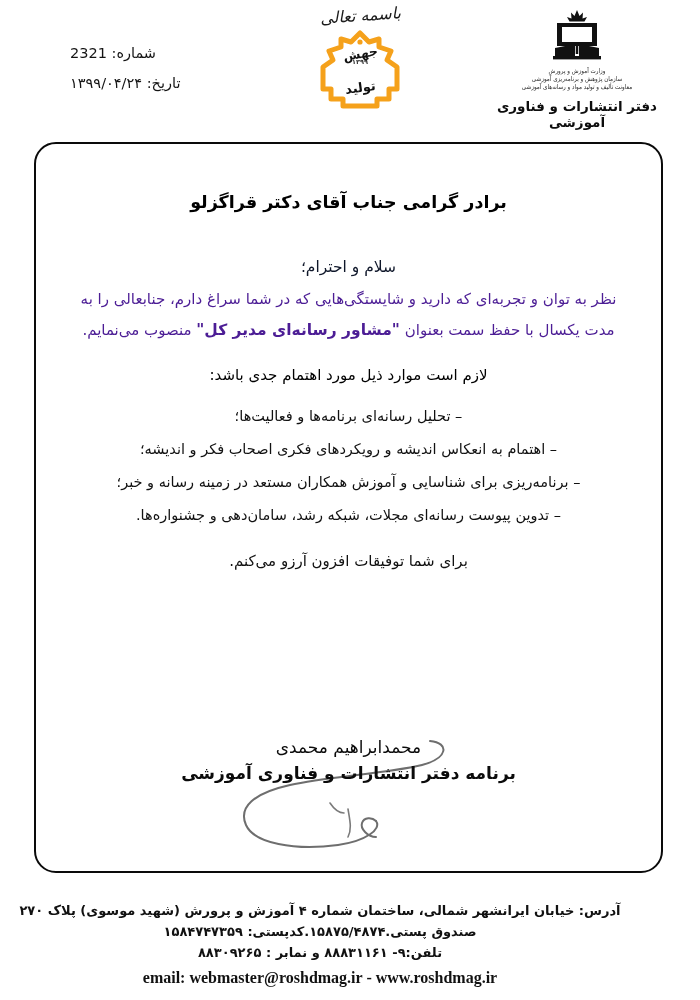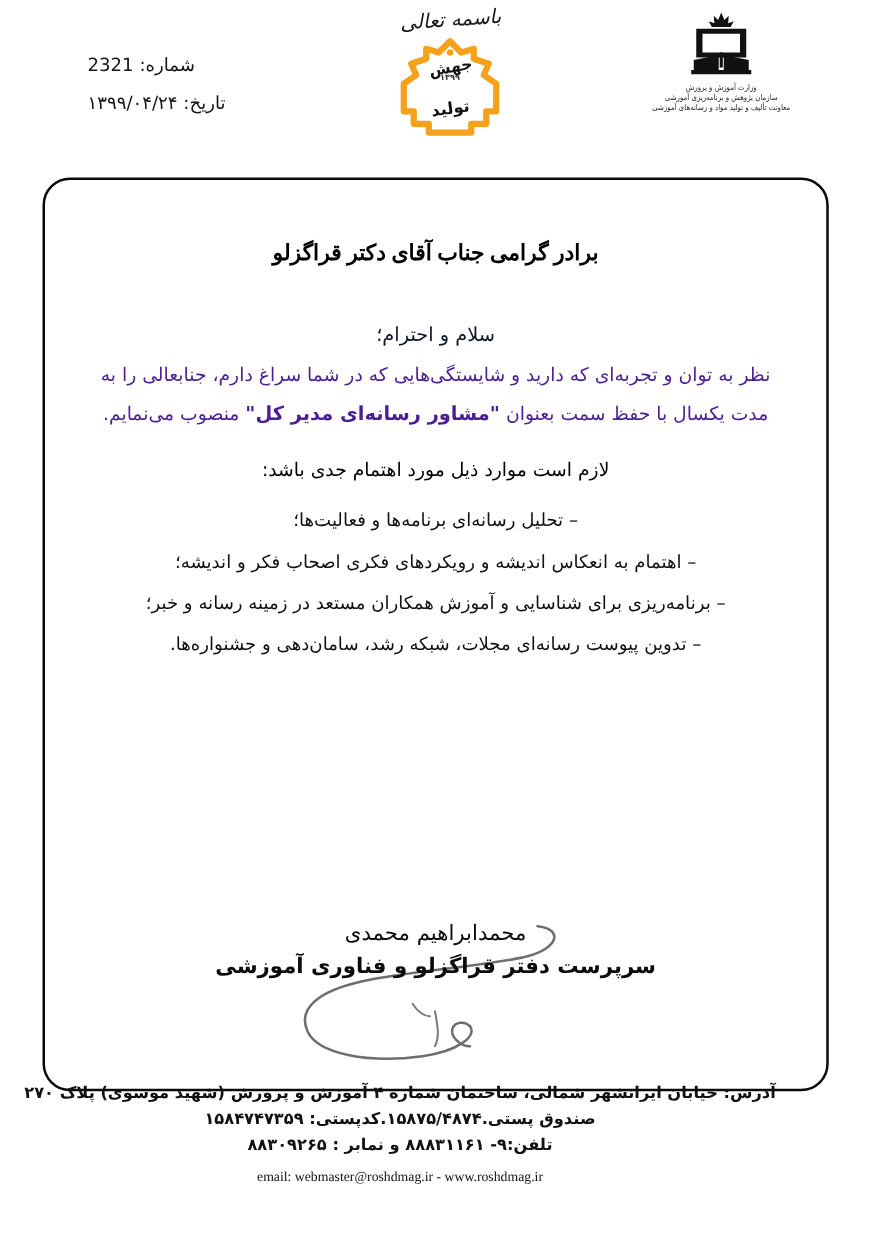--- a/index.html
+++ b/index.html
@@ -150,21 +150,20 @@
     box-sizing: border-box;
   }
 
   .addressee {
     font-size: 17.5px;
     font-weight: bold;
     text-align: center;
     color: #000;
     margin: 14px 0 0 0;
     letter-spacing: .2px;
-    font-family: Liberation Serif, serif;
   }
 
   .greeting {
     font-size: 15.5px;
     text-align: center;
     margin: 46px 0 0 0;
     color: #0f172a;
   }
 
   .para {
@@ -243,35 +242,35 @@
     color: #0b0b0b;
     margin-top: 6px;
     letter-spacing: .2px;
     z-index: 2;
   }
 
   
   .footer {
     position: absolute;
     left: 0;
-    top: 864px;
+    top: 900px;
     width: 640px;
     text-align: center;
   }
   .footer-line {
     font-size: 13px;
     font-weight: bold;
     line-height: 21px;
     color: #111;
     white-space: nowrap;
   }
   .footer-contact {
     direction: ltr;
-    font-size: 11px;
-    font-weight: normal;
+    font-size: 16px;
+    font-weight: bold;
     line-height: 24px;
     color: #111;
     margin-top: 3px;
     font-family: "Liberation Serif", "DejaVu Serif", serif;
   }
 </style>
 </head>
 <body>
 
 <div class="header">
@@ -306,20 +305,21 @@
         <path d="M9 40 L29 36 L29 48 L9 50 Z" fill="#111"></path>
         <path d="M53 40 L33 36 L33 48 L53 50 Z" fill="#111"></path>
         <rect x="7" y="48" width="48" height="3.4" fill="#111"></rect>
       </svg>
     </div>
     <div class="ministry-lines">
       <div class="ministry-line">وزارت آموزش و پرورش</div>
       <div class="ministry-line">سازمان پژوهش و برنامه‌ریزی آموزشی</div>
       <div class="ministry-line">معاونت تألیف و تولید مواد و رسانه‌های آموزشی</div>
     </div>
+    <div class="ministry-title">دفتر انتشارات و فناوری آموزشی</div>
   </div>
 </div>
 
 <div class="letter-box">
   <div class="body-inner">
 
     <div class="addressee">برادر گرامی جناب آقای دکتر قراگزلو</div>
 
     <div class="greeting">سلام و احترام؛</div>
 
@@ -332,31 +332,32 @@
 
     <div class="lead-in">لازم است موارد ذیل مورد اهتمام جدی باشد:</div>
 
     <ul class="bullets">
       <li>– تحلیل رسانه‌ای برنامه‌ها و فعالیت‌ها؛</li>
       <li>– اهتمام به انعکاس اندیشه و رویکردهای فکری اصحاب فکر و اندیشه؛</li>
       <li>– برنامه‌ریزی برای شناسایی و آموزش همکاران مستعد در زمینه رسانه و خبر؛</li>
       <li>– تدوین پیوست رسانه‌ای مجلات، شبکه رشد، سامان‌دهی و جشنواره‌ها.</li>
     </ul>
 
+    <div class="closing">برای شما توفیقات افزون آرزو می‌کنم.</div>
 
     <div class="signature">
       <div class="sig-wrap">
         <svg class="sig-scribble" viewBox="0 0 300 135" xmlns="http://www.w3.org/2000/svg">
           <path d="M232 16 C252 18 250 33 224 40 C192 48 128 52 92 60 C56 68 40 82 48 100 C56 118 96 126 140 120 C168 116 184 104 178 96" fill="none" stroke="#6e6e6e" stroke-width="2" stroke-linecap="round"></path>
           <path d="M178 96 C174 92 166 92 164 98 C162 104 170 112 178 112" fill="none" stroke="#6e6e6e" stroke-width="2" stroke-linecap="round"></path>
           <path d="M150 84 C152 96 154 104 150 112" fill="none" stroke="#7a7a7a" stroke-width="1.6" stroke-linecap="round"></path>
           <path d="M132 78 C136 84 140 88 146 88" fill="none" stroke="#7a7a7a" stroke-width="1.6" stroke-linecap="round"></path>
         </svg>
         <div class="sig-name">محمدابراهیم محمدی</div>
-        <div class="sig-role">سرپرست دفتر قراگزلو و فناوری آموزشی</div>
+        <div class="sig-role">برنامه دفتر انتشارات و فناوری آموزشی</div>
       </div>
     </div>
 
   </div>
 </div>
 
 <div class="footer">
   <div class="footer-line">آدرس: خیابان ایرانشهر شمالی، ساختمان شماره ۴ آموزش و پرورش (شهید موسوی) پلاک ۲۷۰</div>
   <div class="footer-line">صندوق پستی.۱۵۸۷۵/۴۸۷۴.کدپستی: ۱۵۸۴۷۴۷۳۵۹</div>
   <div class="footer-line">تلفن:۹- ۸۸۸۳۱۱۶۱ و نمابر : ۸۸۳۰۹۲۶۵</div>

